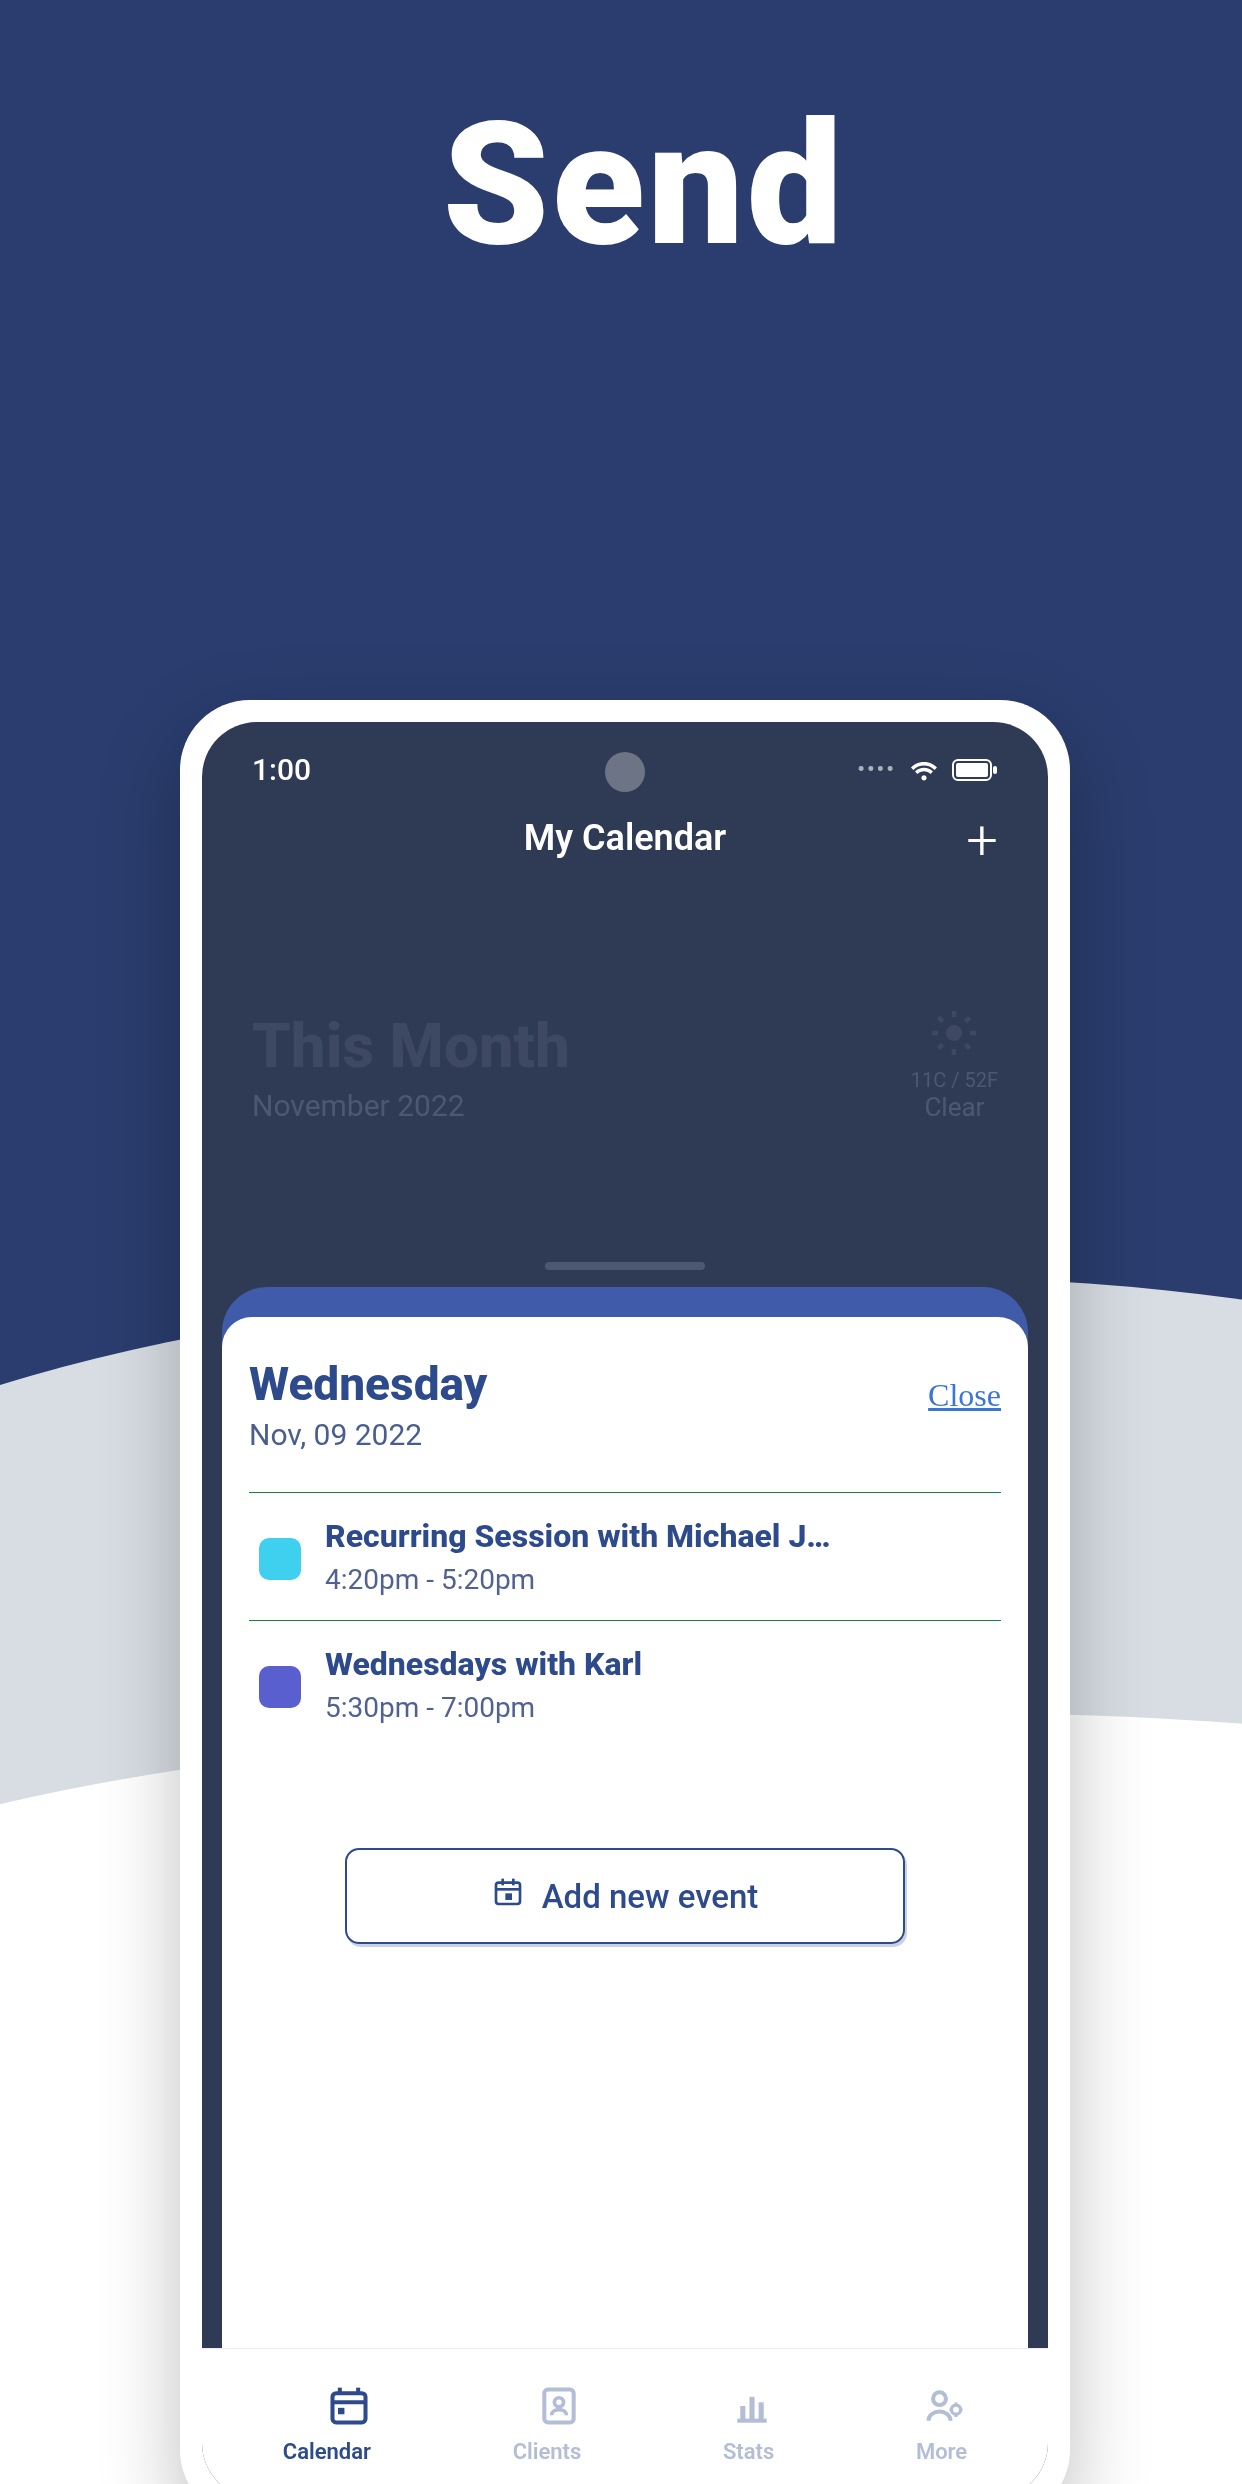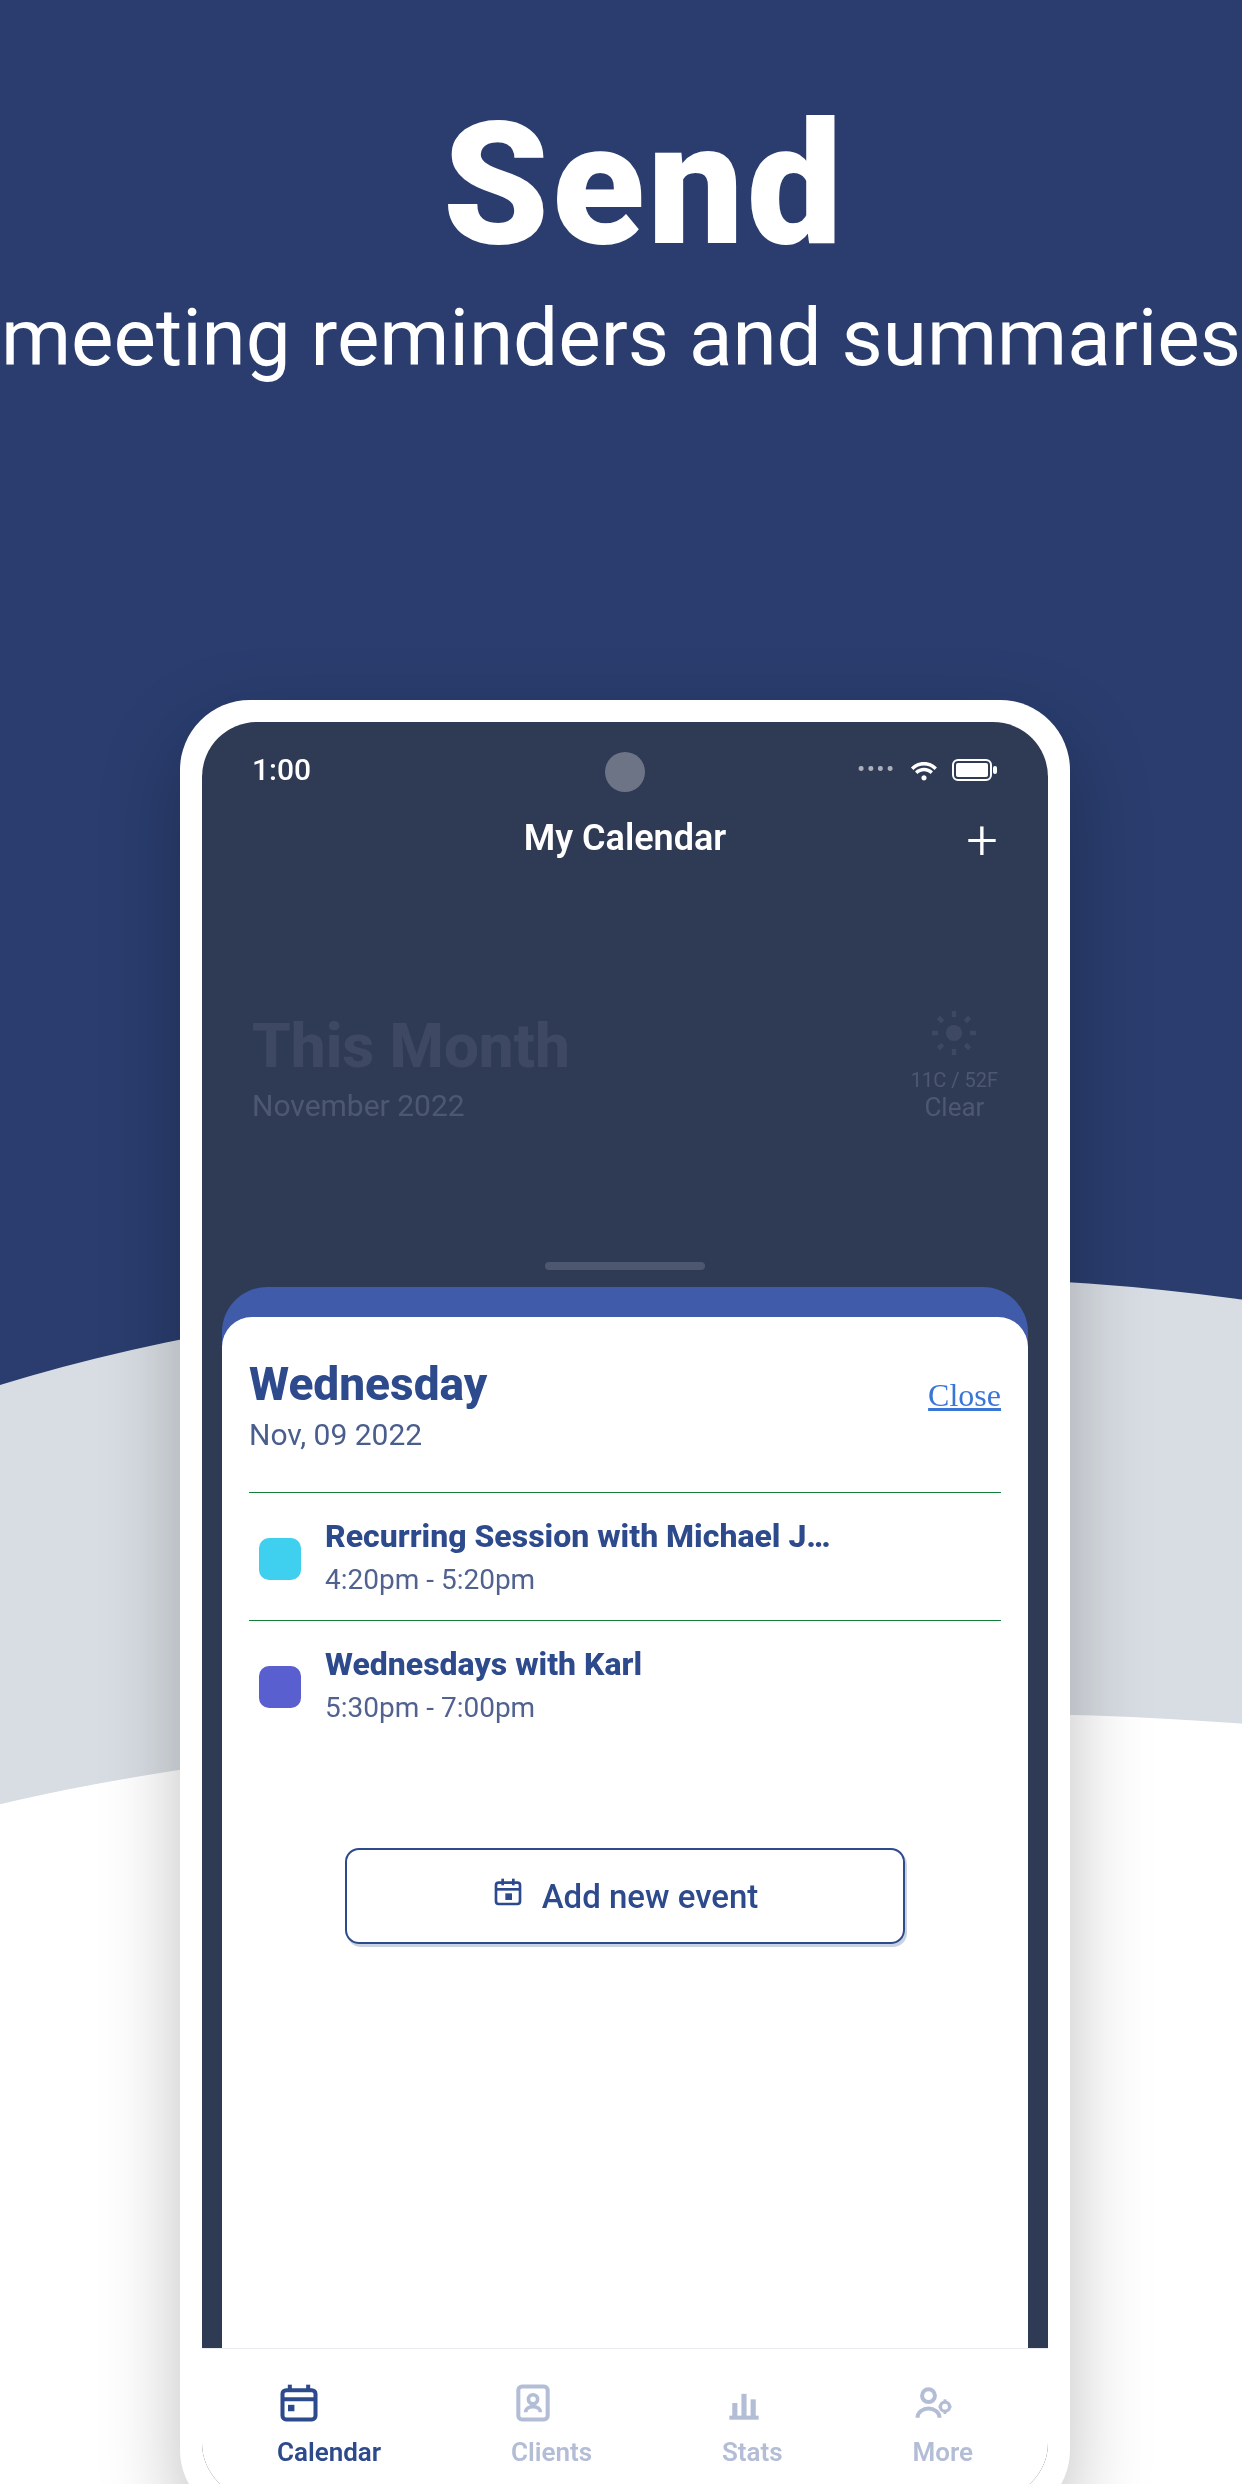--- a/index.html
+++ b/index.html
@@ -198,38 +198,37 @@
     background: #fff;
     display: flex;
     justify-content: space-around;
     align-items: center;
     padding: 0 10px;
     border-top: 1px solid #eaecef;
   }
   .tab {
     display: flex;
     flex-direction: column;
-    align-items: flex-start;
+    align-items: flex-end;
     gap: 6px;
     color: #b3bdd6;
-    font-size: 26px;
+    font-size: 22px;
     font-weight: 600;
   }
   .tab.active { color: #2d4a8c; }
   .tab svg { width: 44px; height: 44px; }
 </style>
 </head>
 <body>
 
 <div class="bg-wave"></div>
 <div class="bg-wave2"></div>
 
 <div class="promo">
   <div class="promo-big">Send</div>
-  <div class="promo-sub">meeting reminders and summaries</div>
 </div>
 
 <div class="phone">
   <div class="screen">
     <div class="camera-dot"></div>
 
     <div class="status-bar">
       <span>1:00</span>
       <div class="status-icons">
         <span class="dots">••••</span>

